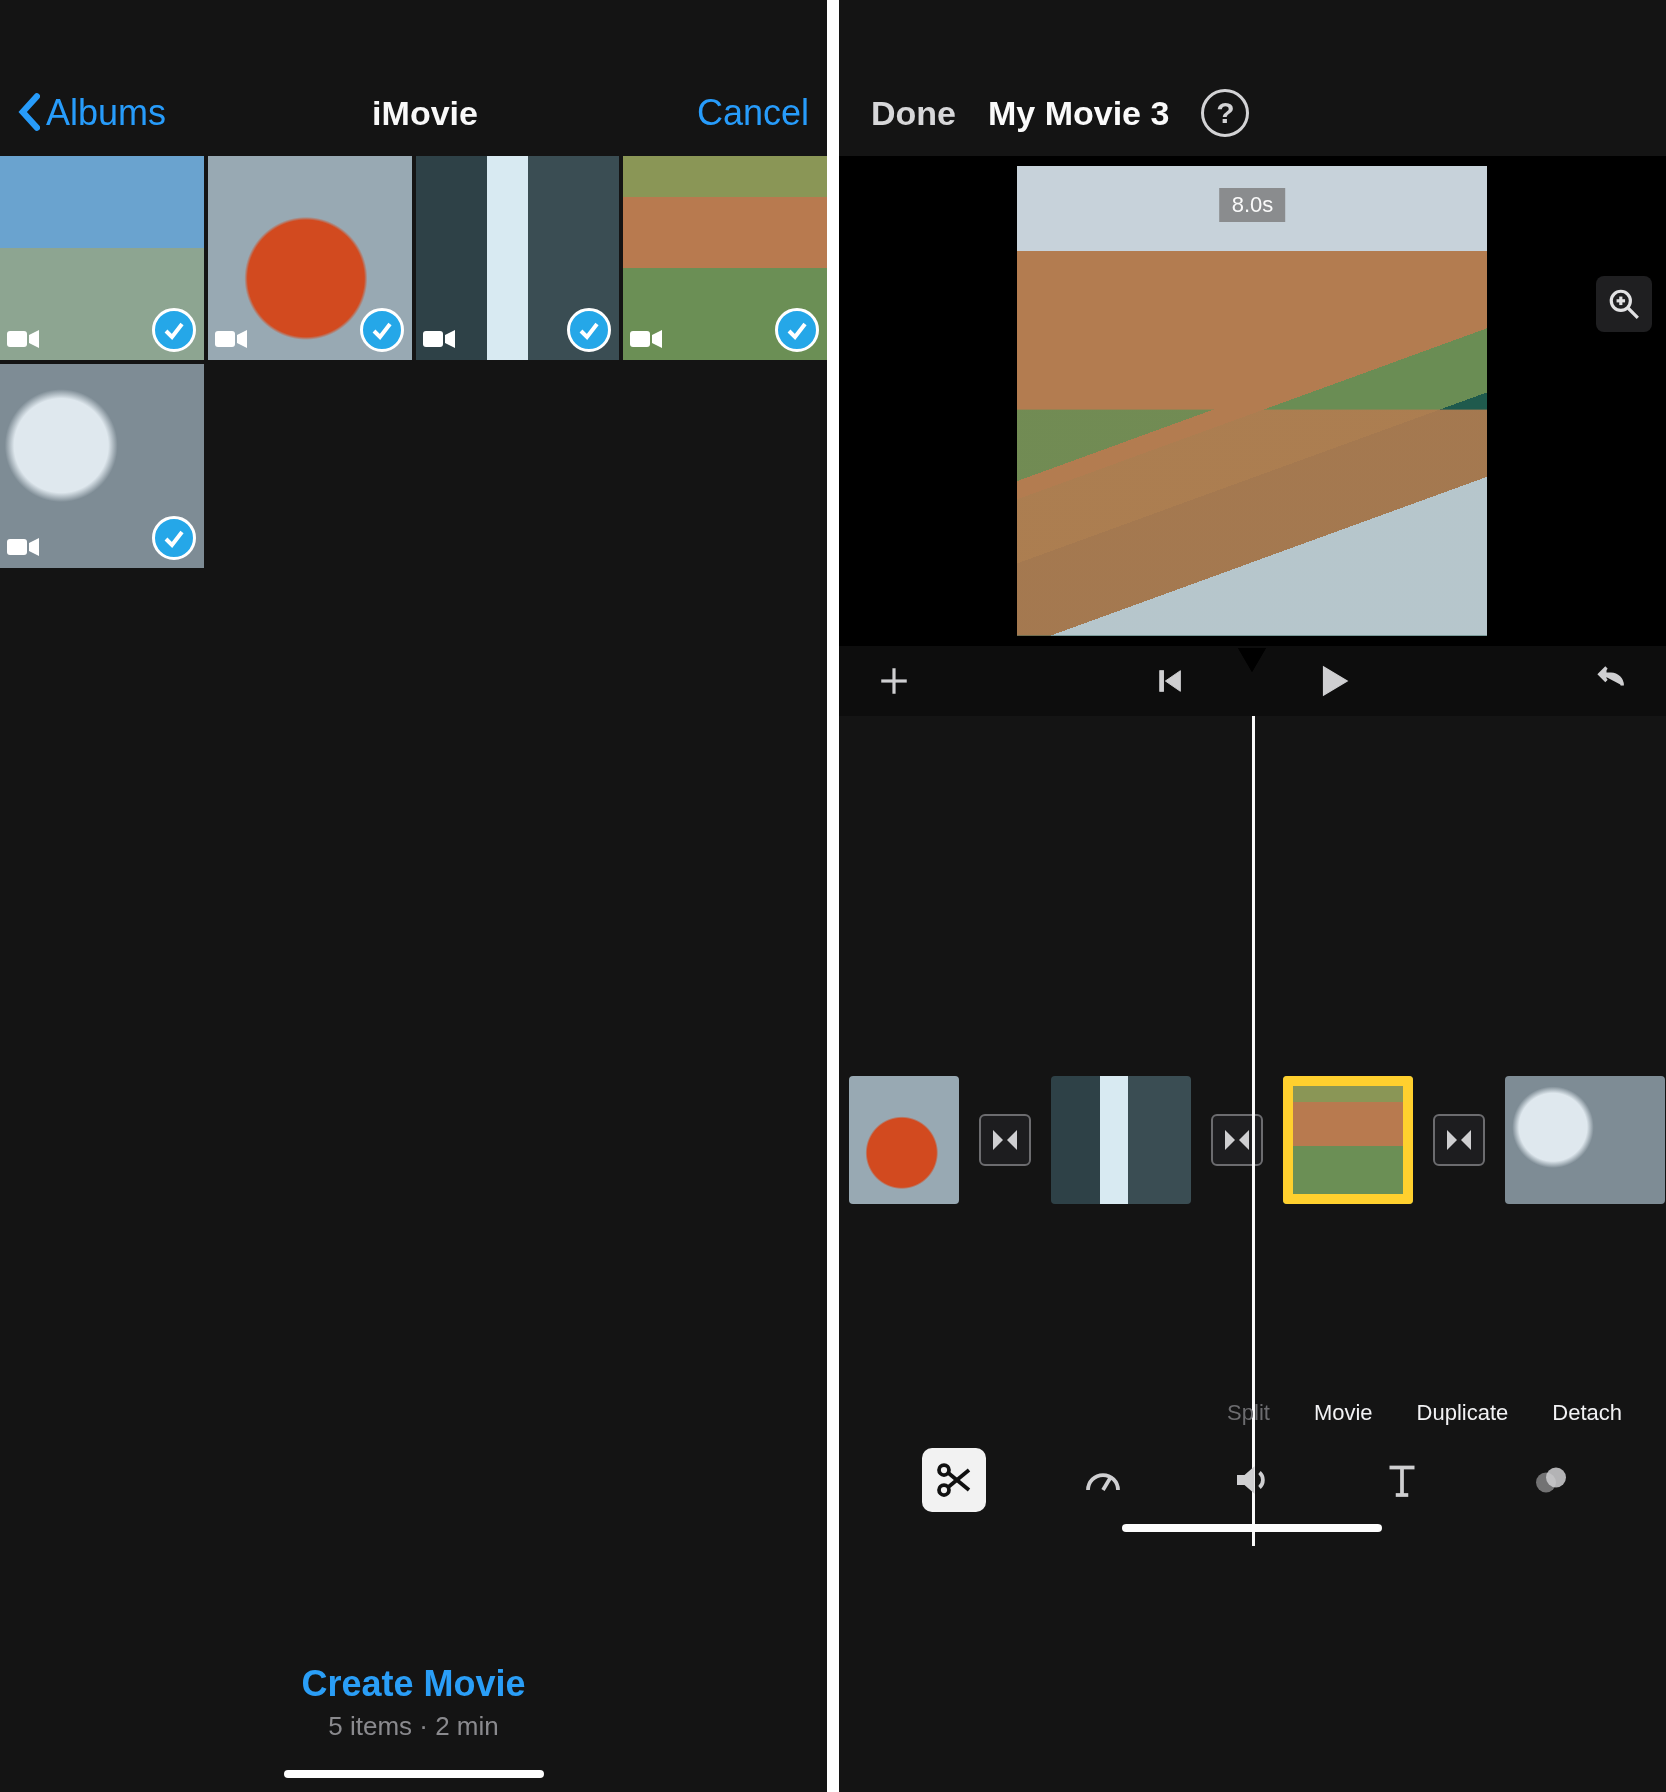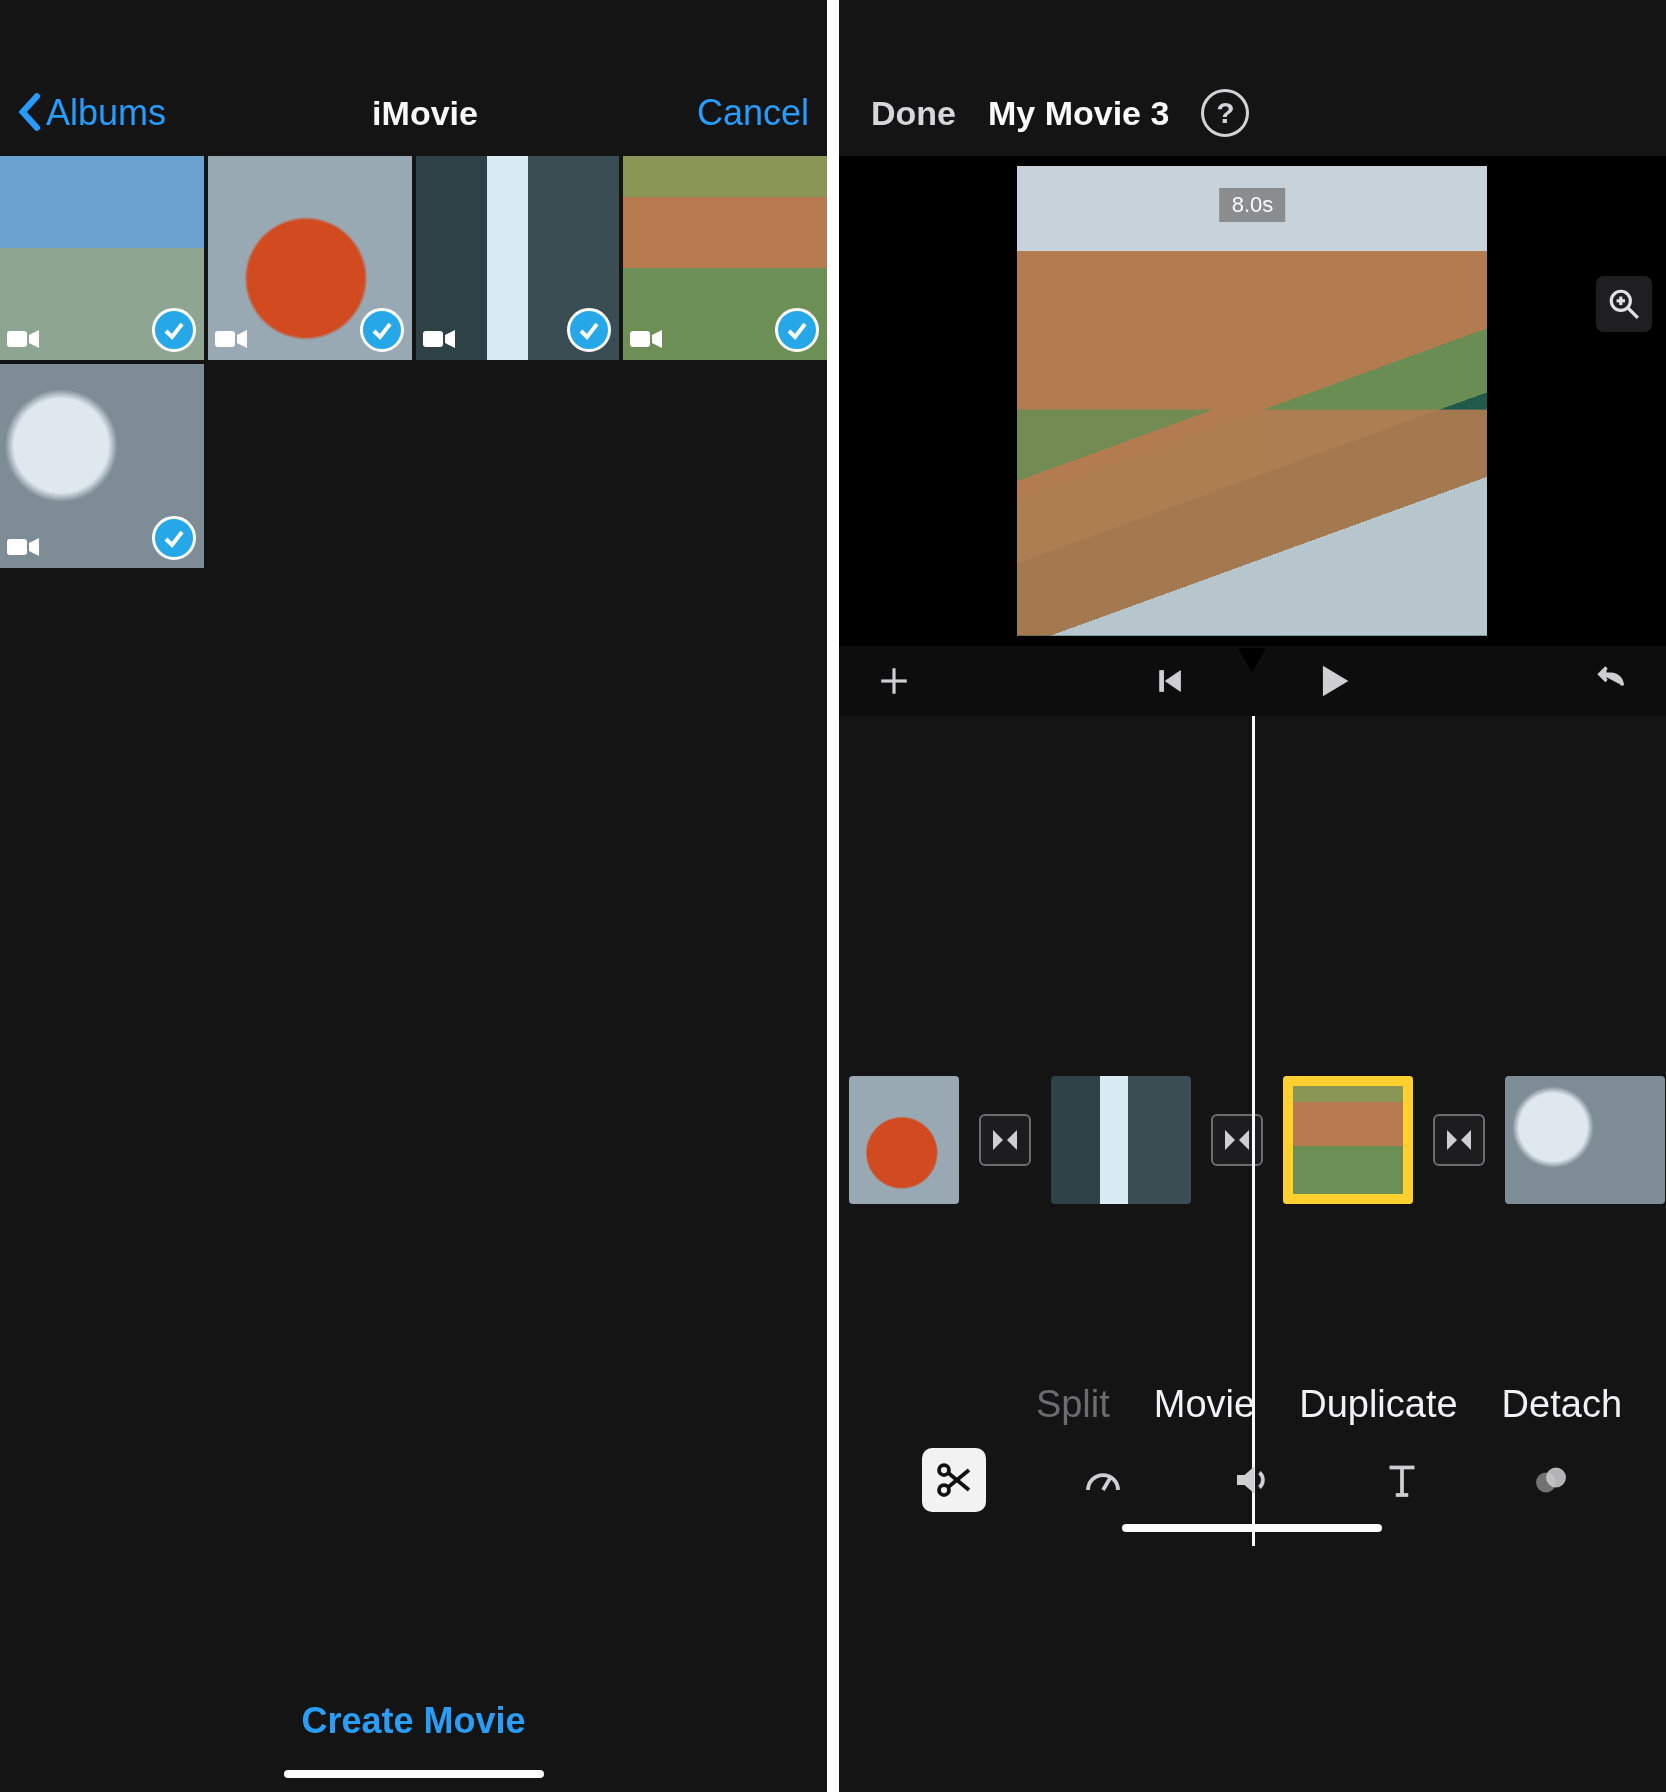--- a/index.html
+++ b/index.html
@@ -144,21 +144,21 @@
   .clip.sel { outline:10px solid #ffd02e; outline-offset:-10px; }
   .trans-node {
     width:52px; height:52px; border:2px solid #6c6c6f; background:#1d1d1f;
     display:flex; align-items:center; justify-content:center; border-radius:6px; cursor:pointer;
   }
   .trans-node svg{ width:28px; height:28px; fill:#cfcfd1; }
 
   .edit-bar {
     position:absolute; left:0; right:0; bottom:120px;
     display:flex; justify-content:flex-end; gap:44px;
-    padding:0 44px; color:#f2f2f4; font-size:38px;
+    padding:0 44px; color:#f2f2f4; font-size:22px;
   }
   .edit-bar .disabled{ color:#6c6c6f; }
   .edit-bar span{ cursor:pointer; }
 
   .tool-row {
     position:absolute; left:0; right:0; bottom:34px;
     display:flex; justify-content:space-around; align-items:center;
     padding:0 40px;
   }
   .tool {
@@ -242,20 +242,21 @@
         <span class="check">
           <svg viewBox="0 0 24 24">
             <polyline points="4,13 10,19 20,6"></polyline>
           </svg>
         </span>
       </div>
     </div>
 
   <div class="footer">
     <div class="create-movie">Create Movie</div>
+    <div class="sub">5 items  ·  2 min</div>
   </div>
   <div class="home-bar-l"></div>
 </div>
 
 <div class="divider"></div>
 
 <div class="pane">
   <div class="top-r">
     <div class="done">Done</div>
     <div class="proj">My Movie 3</div>

